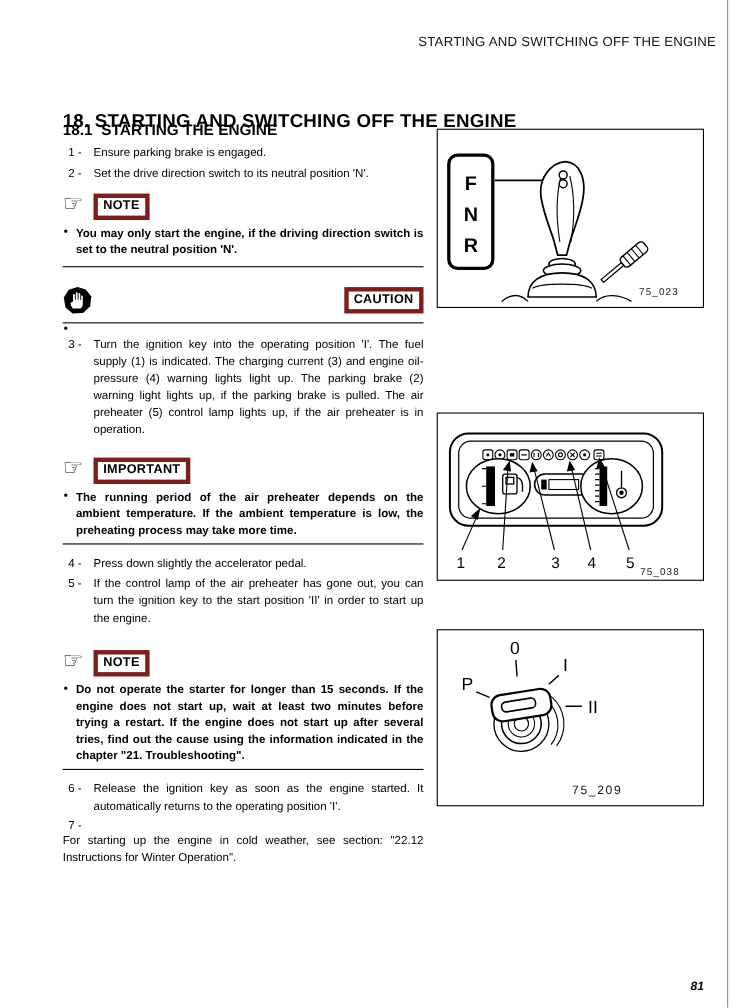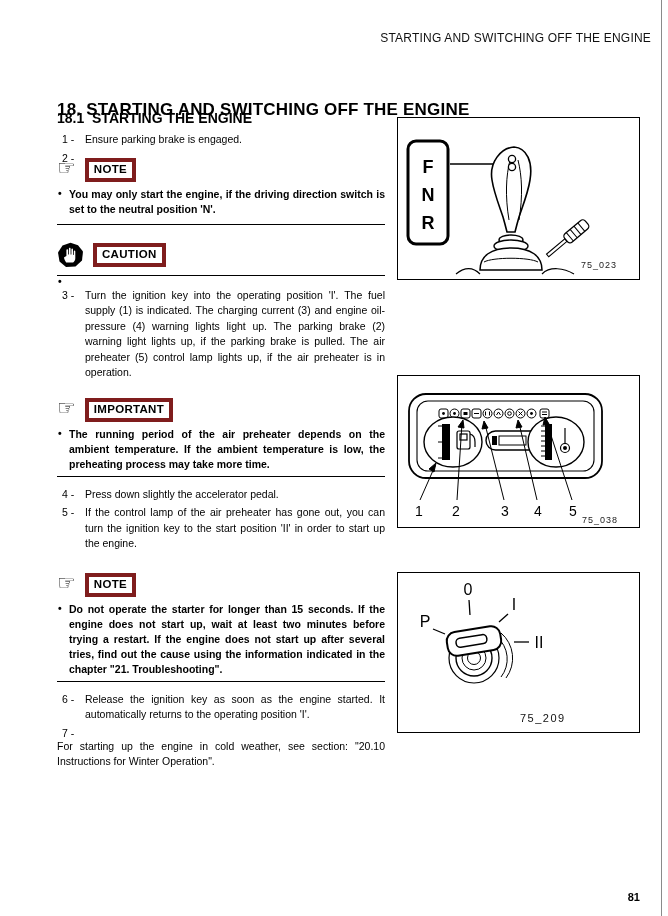--- a/index.html
+++ b/index.html
@@ -42,26 +42,26 @@
   .bullet .mark{position:absolute;left:1px;top:-1px;}
   .rule{border:none;border-top:1.7px solid #000;margin:0;}
   .fig{
     position:absolute;left:397px;width:243px;
     border:1.5px solid #000;background:#fff;box-sizing:border-box;
   }
   .fig svg{display:block;}
   .closing{text-align:justify;}
   .page-number{
     position:absolute;top:891px;right:28px;
-    font-size:11px;font-weight:bold;
+    font-size:11px;font-weight:bold;font-style:italic;
   }
   .m-note1{margin-top:10px;}
   .m-note1b{margin-top:5px;}
   .m-hr1{margin-top:7px;}
-  .m-caution{margin-top:16px;height:28px;}
+  .m-caution{margin-top:16px;height:28px;justify-content:space-between;}
   .m-cautionb{margin-top:6px;}
   .m-hr2{margin-top:5px;}
   .m-step3{margin-top:12px;}
   .m-important{margin-top:17px;}
   .m-importantb{margin-top:5px;}
   .m-hr3{margin-top:4px;}
   .m-step4{margin-top:10px;}
   .m-note2{margin-top:21px;}
   .m-note2b{margin-top:5px;}
   .m-hr4{margin-top:4px;}
@@ -81,20 +81,21 @@
   <div class="section-title">18.1  STARTING THE ENGINE</div>
 
   <div class="left-col">
 
     <div class="step">
       <span class="num">1 -</span>
       <span>Ensure parking brake is engaged.</span>
     </div>
     <div class="step">
       <span class="num">2 -</span>
+      <span>Set the drive direction switch to its neutral position 'N'.</span>
     </div>
 
     <div class="callout-header m-note1">
       <span class="hand-glyph">☞</span>
       <span class="label-box">NOTE</span>
     </div>
     <div class="bullet m-note1b">
       <span class="mark">•</span>
       <span>You may only start the engine, if the driving direction switch is set to the neutral position 'N'.</span>
     </div>
@@ -149,21 +150,21 @@
     <hr class="rule m-hr4">
 
     <div class="step m-step6">
       <span class="num">6 -</span>
       <span>Release the ignition key as soon as the engine started. It automatically returns to the operating position 'I'.</span>
     </div>
     <div class="step">
       <span class="num">7 -</span>
     </div>
 
-    <div class="closing m-closing">For starting up the engine in cold weather, see section: "20.10 Instructions for Winter Operation".</div>
+    <div class="closing m-closing">For starting up the engine in cold weather, see section: "22.12 Instructions for Winter Operation".</div>
   </div>
 
   <div class="fig" style="top:117px;height:163px;">
     <svg width="240" height="160" viewBox="0 0 240 160">
 
       <rect x="10" y="23" width="40" height="103" rx="8" fill="#fff" stroke="#000" stroke-width="3"></rect>
       <text x="30" y="55" font-family="Liberation Sans, sans-serif" font-size="18" font-weight="bold" text-anchor="middle">F</text>
       <text x="30" y="83" font-family="Liberation Sans, sans-serif" font-size="18" font-weight="bold" text-anchor="middle">N</text>
       <text x="30" y="111" font-family="Liberation Sans, sans-serif" font-size="18" font-weight="bold" text-anchor="middle">R</text>
 

